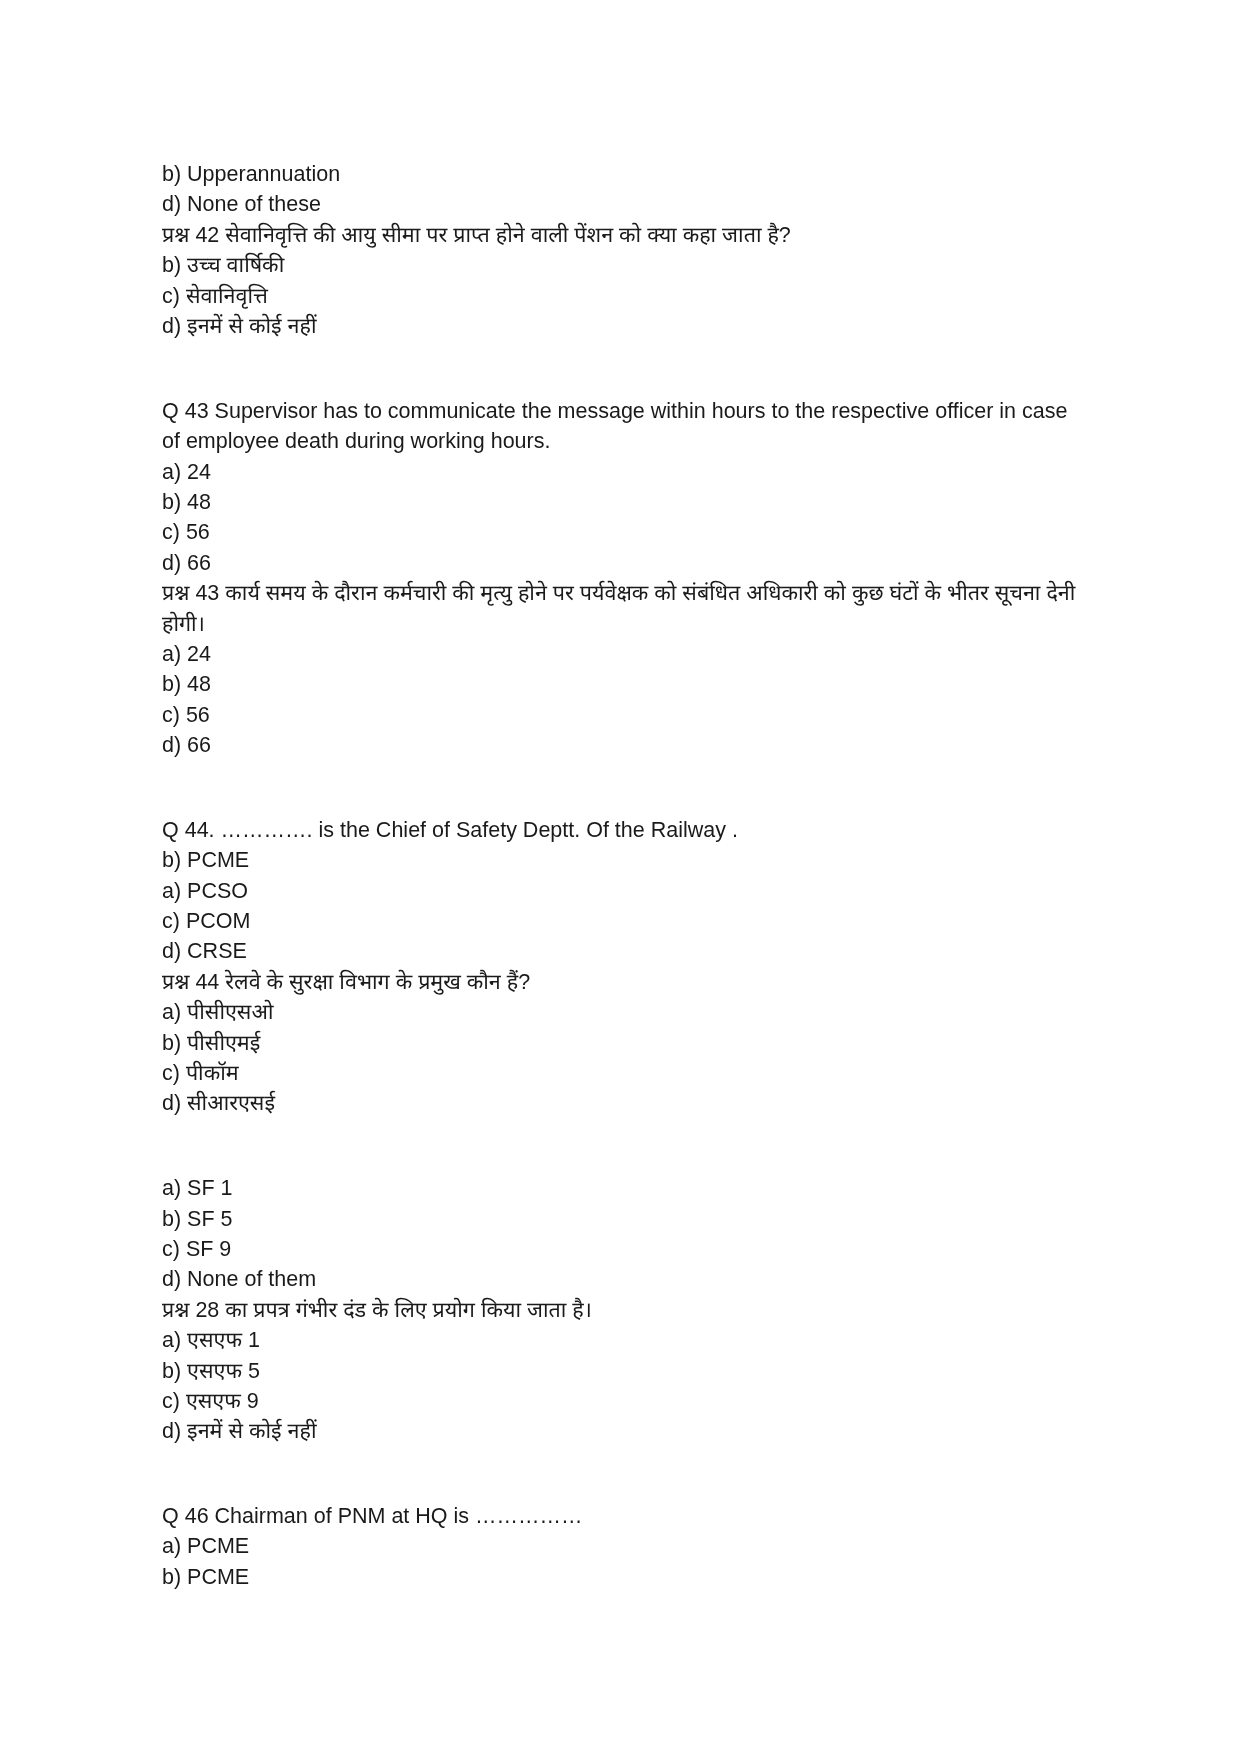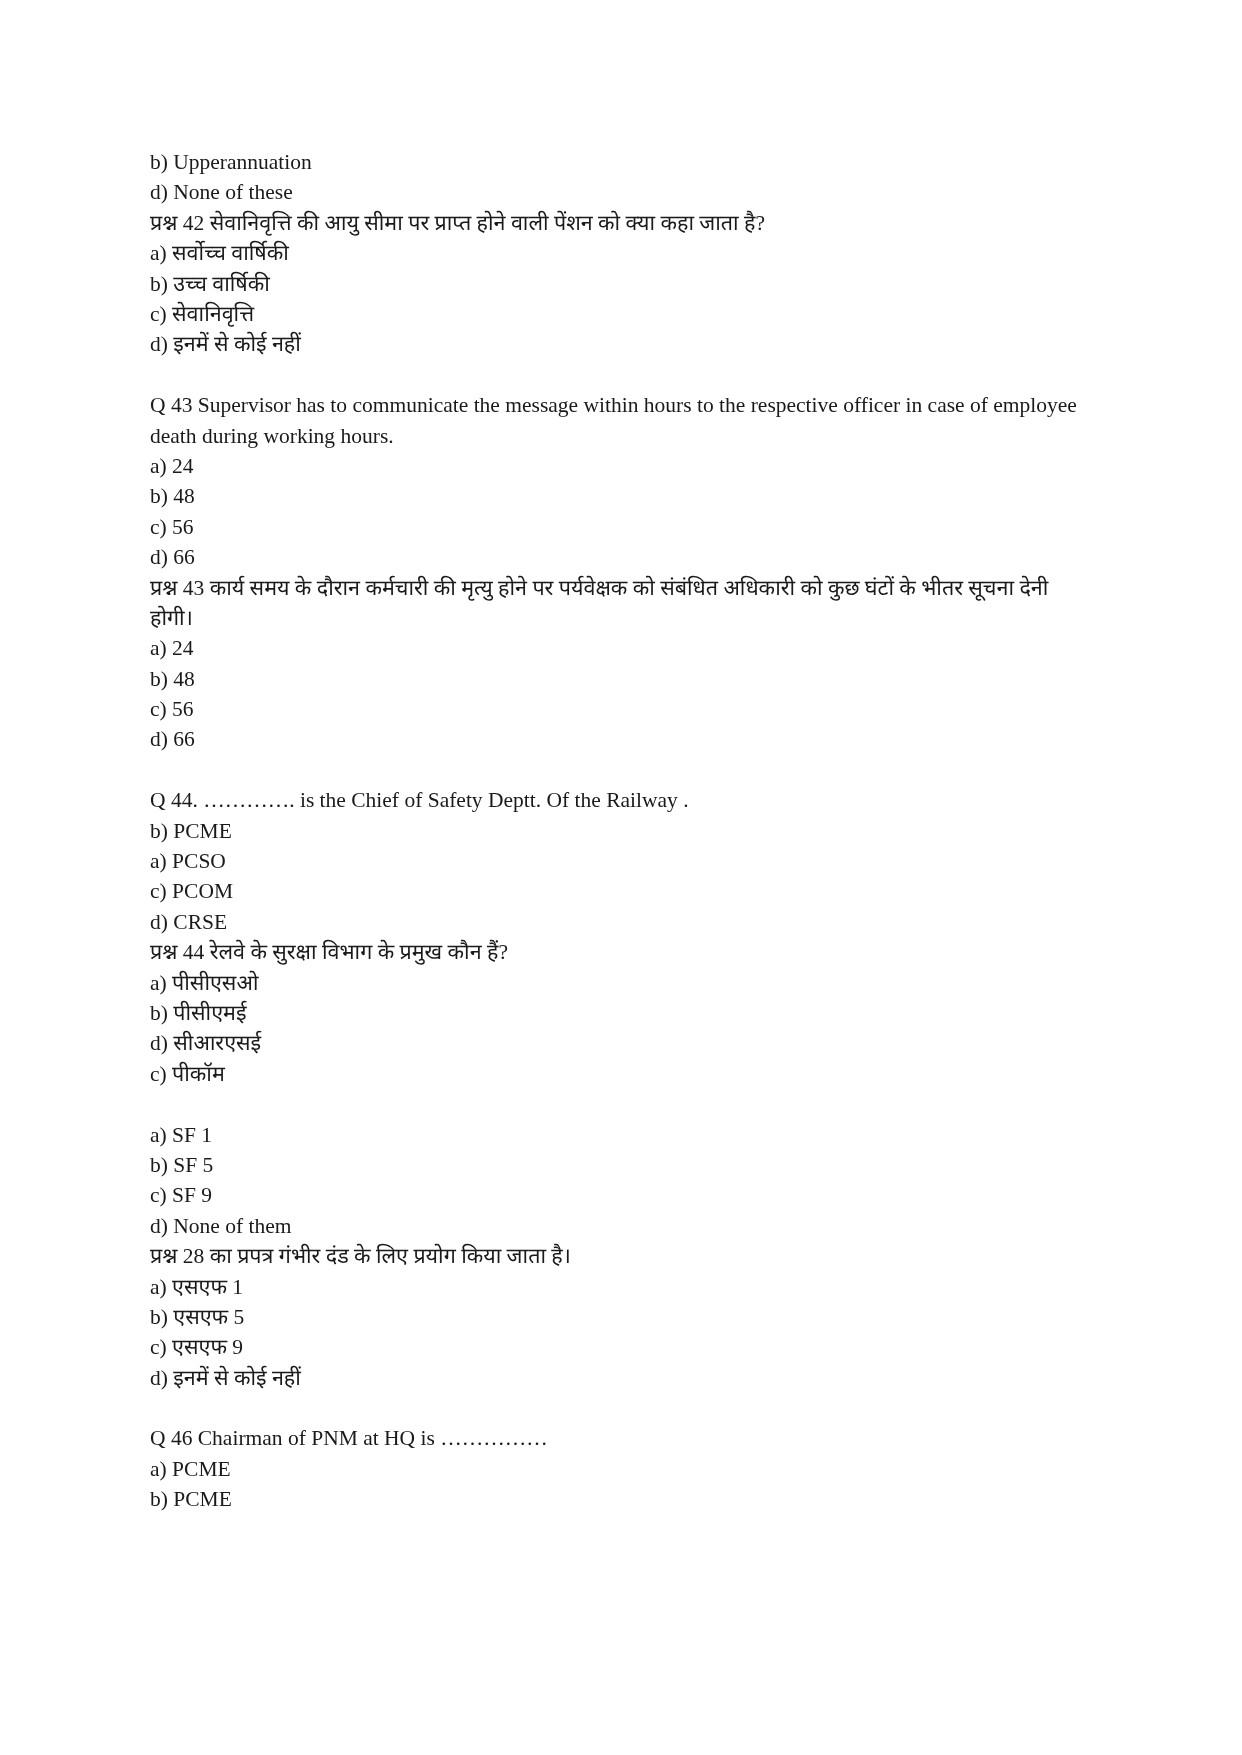--- a/index.html
+++ b/index.html
@@ -27,32 +27,31 @@
       height: 30.4px;
       white-space: nowrap;
     }
     .line.wrap {
       white-space: normal;
       height: auto;
     }
     .gap {
       height: 30.4px;
     }
-    .group { margin: 0; font-family: Liberation Serif, serif; }
+    .group { margin: 12px; }
   </style>
 </head>
 <body>
 
 <div class="page">
 
   <div class="group">
     <div class="line">b) Upperannuation</div>
     <div class="line">d) None of these</div>
     <div class="line">प्रश्न 42 सेवानिवृत्ति की आयु सीमा पर प्राप्त होने वाली पेंशन को क्या कहा जाता है?</div>
-    <div class="line">a) सर्वोच्च वार्षिकी</div>
     <div class="line">b) उच्च वार्षिकी</div>
     <div class="line">c) सेवानिवृत्ति</div>
     <div class="line">d) इनमें से कोई नहीं</div>
   </div>
 
   <div class="gap"></div>
 
   <div class="group">
     <div class="line wrap">Q 43 Supervisor has to communicate the message within hours to the respective officer in case of employee death during working hours.</div>
     <div class="line">a) 24</div>
@@ -70,22 +69,22 @@
 
   <div class="group">
     <div class="line">Q 44. …………. is the Chief of Safety Deptt. Of the Railway .</div>
     <div class="line">b) PCME</div>
     <div class="line">a) PCSO</div>
     <div class="line">c) PCOM</div>
     <div class="line">d) CRSE</div>
     <div class="line">प्रश्न 44 रेलवे के सुरक्षा विभाग के प्रमुख कौन हैं?</div>
     <div class="line">a) पीसीएसओ</div>
     <div class="line">b) पीसीएमई</div>
+    <div class="line">c) पीकॉम</div>
     <div class="line">d) सीआरएसई</div>
-    <div class="line">c) पीकॉम</div>
   </div>
 
   <div class="gap"></div>
 
   <div class="group">
     <div class="line">a) SF 1</div>
     <div class="line">b) SF 5</div>
     <div class="line">c) SF 9</div>
     <div class="line">d) None of them</div>
     <div class="line">प्रश्न 28 का प्रपत्र गंभीर दंड के लिए प्रयोग किया जाता है।</div>

